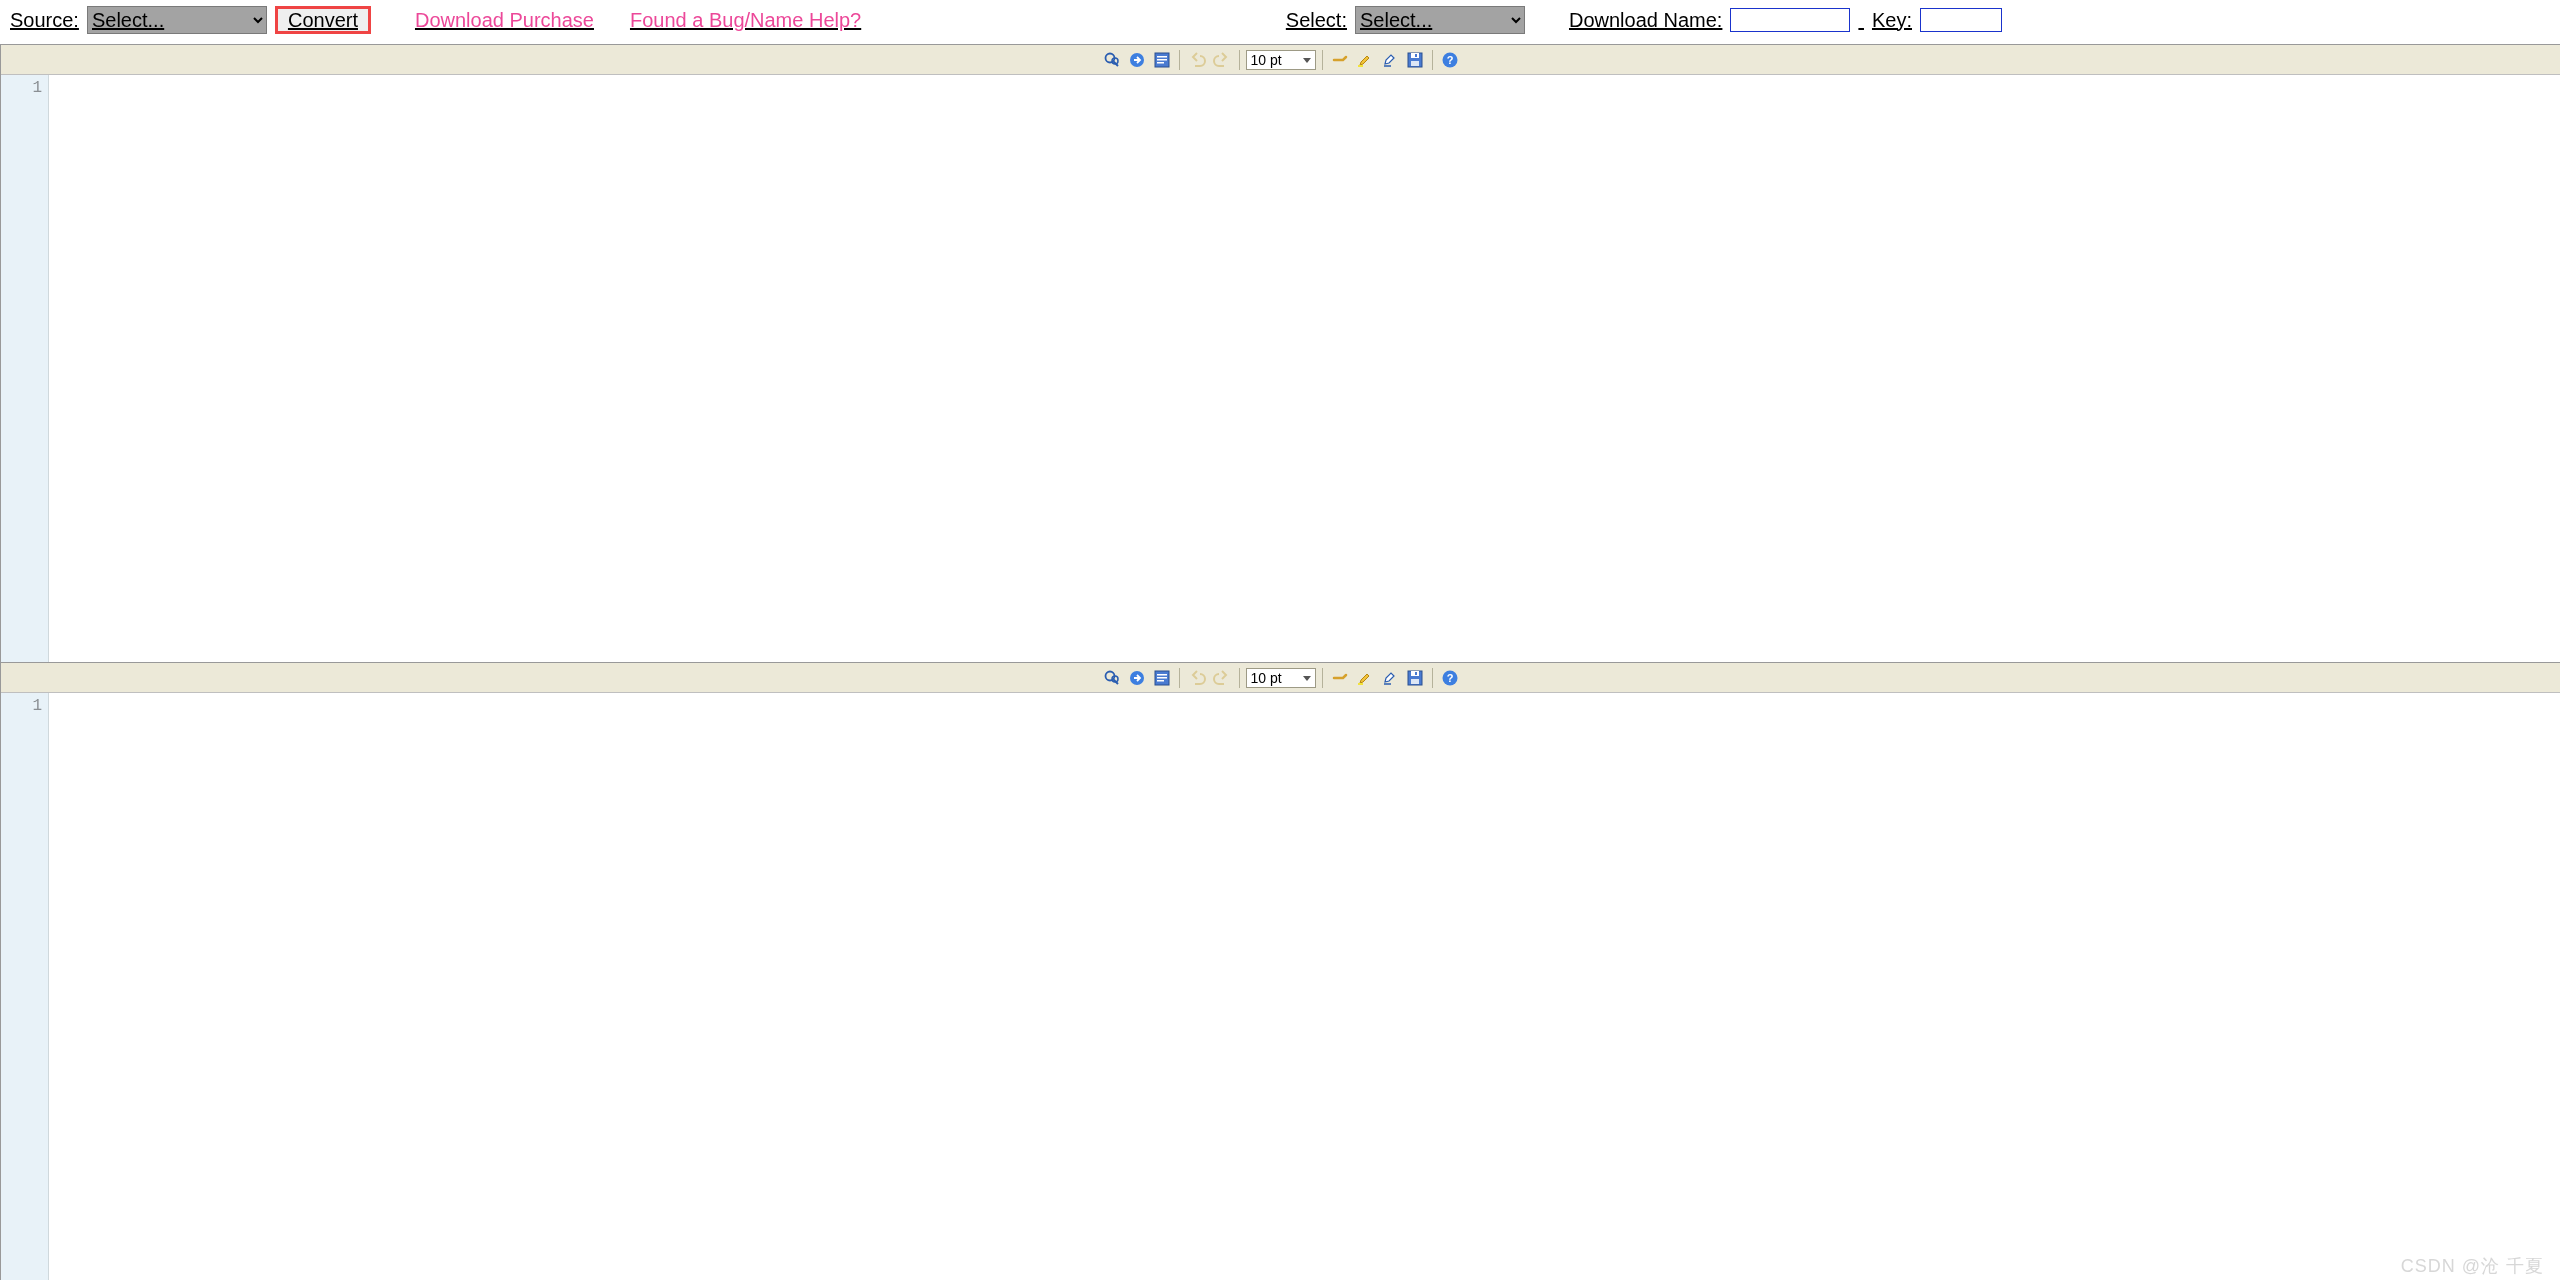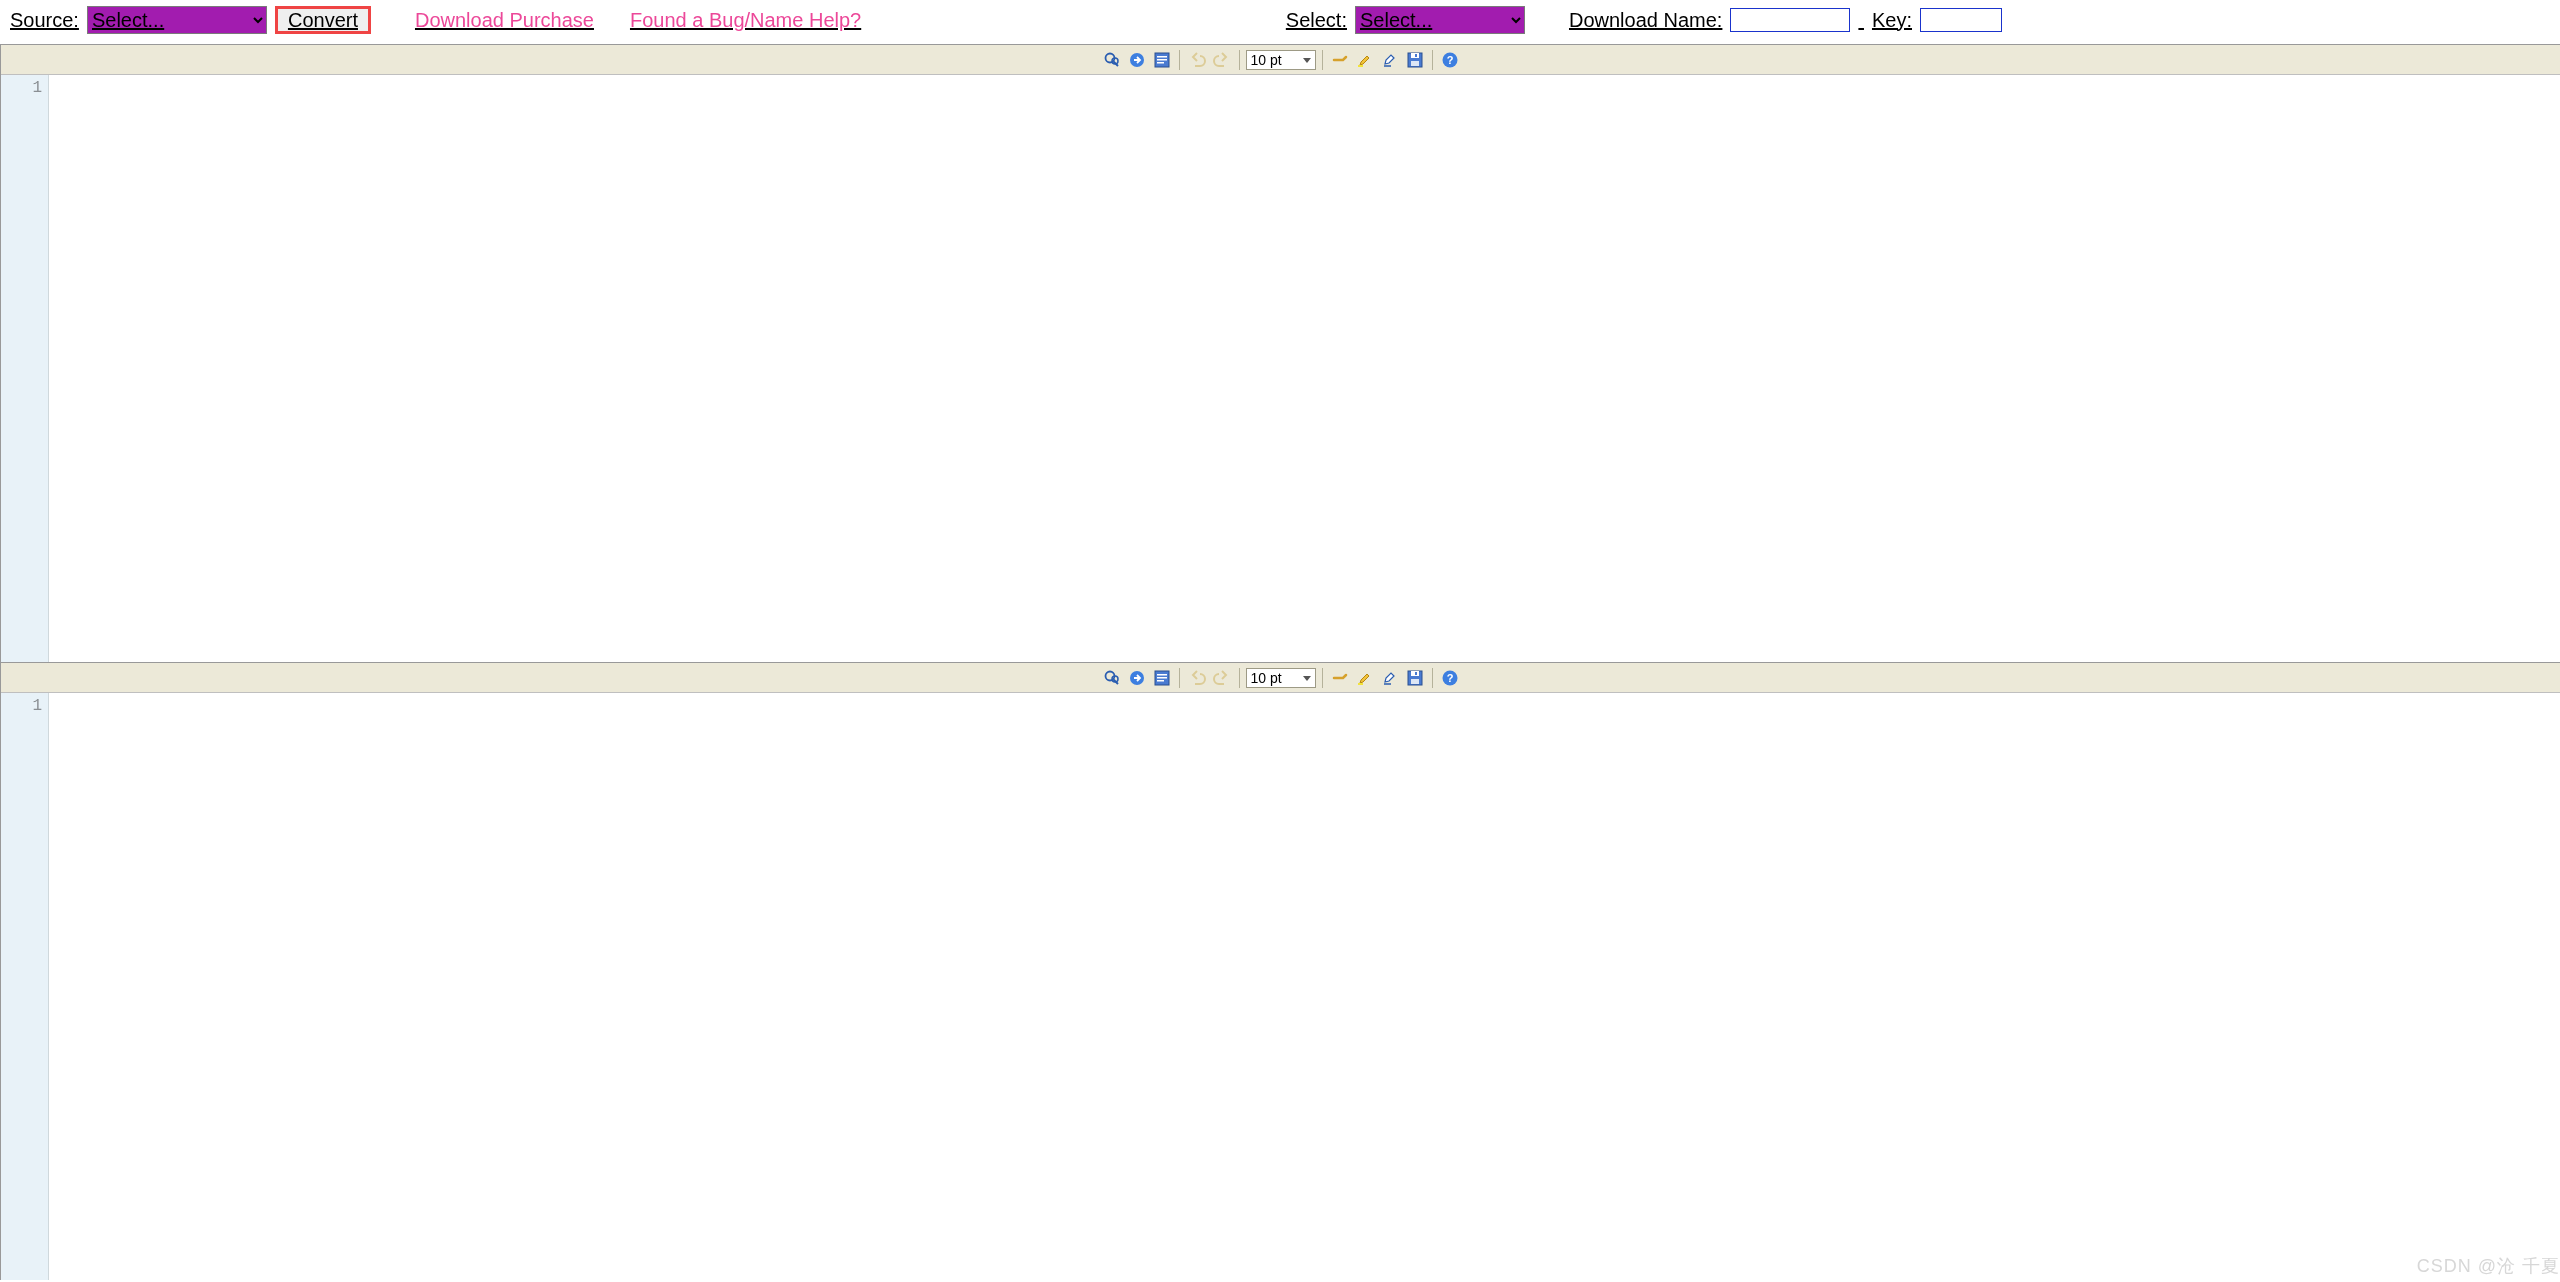--- a/index.html
+++ b/index.html
@@ -8,21 +8,21 @@
 
   .topbar {
     display:flex; align-items:center; gap:8px;
     padding:6px 10px 10px 10px;
     background:#fff;
     font-size:20px;
     text-decoration:underline;
   }
   .topbar label { white-space:nowrap; }
   .topbar select {
-    font-size:20px; height:28px; border:1px solid #7a7a7a; background:#a21caf;
+    font-size:20px; height:28px; border:1px solid #7a7a7a; background:#a3a3a3;
   }
   .topbar select.src { width:180px; }
   .topbar select.tgt { width:170px; }
   .topbar button.convert {
     font-size:20px; padding:0 10px; height:28px; border:3px solid #ef4444; background:#efefef; cursor:pointer;
   }
   .topbar input[type=text]{
     border:1px solid #1a33cc; height:24px; font-size:18px; padding:0 2px;
   }
   .topbar input.license { width:120px; }
@@ -62,21 +62,21 @@
   }
   .editor-body { flex:1; display:flex; background:#fff; }
   .gutter {
     width:48px; background:#e8f2f8; border-right:1px solid #cfd8dc;
     font-size:16px; color:#8a8f93; text-align:right; padding:4px 6px 0 0;
     font-family:"Courier New", monospace;
   }
   .code { flex:1; background:#fff; }
 
   .watermark {
-    position:fixed; right:0; bottom:4px;
+    position:fixed; right:16px; bottom:4px;
     font-size:18px; color:#d7d7d7; letter-spacing:1px; user-select:none;
   }
 
   
   .tb-btn svg { width:18px; height:18px; display:block; }
 </style>
 </head>
 <body>
 
 <div class="topbar">

